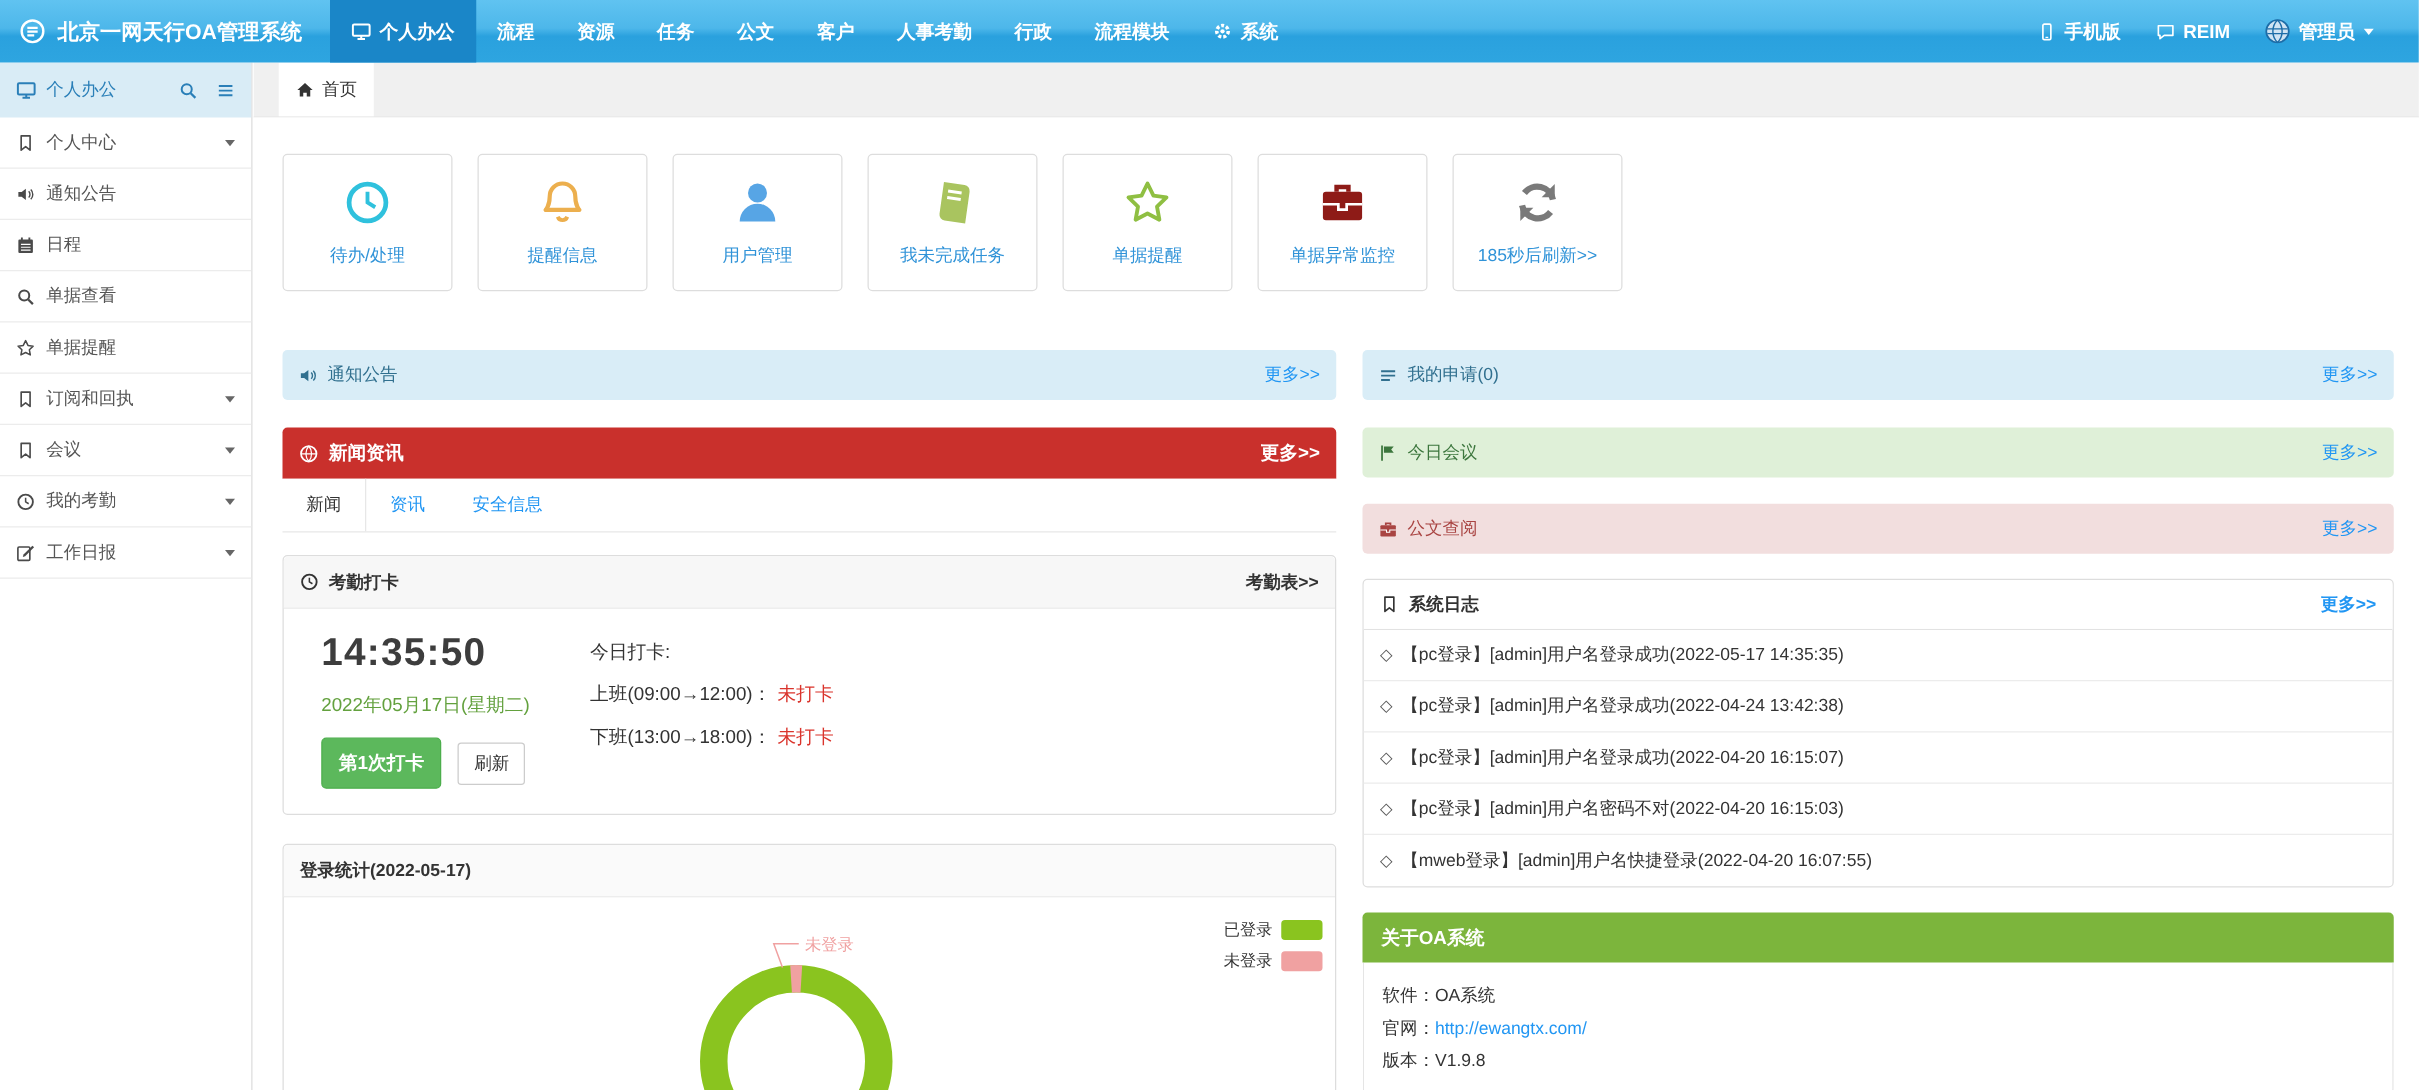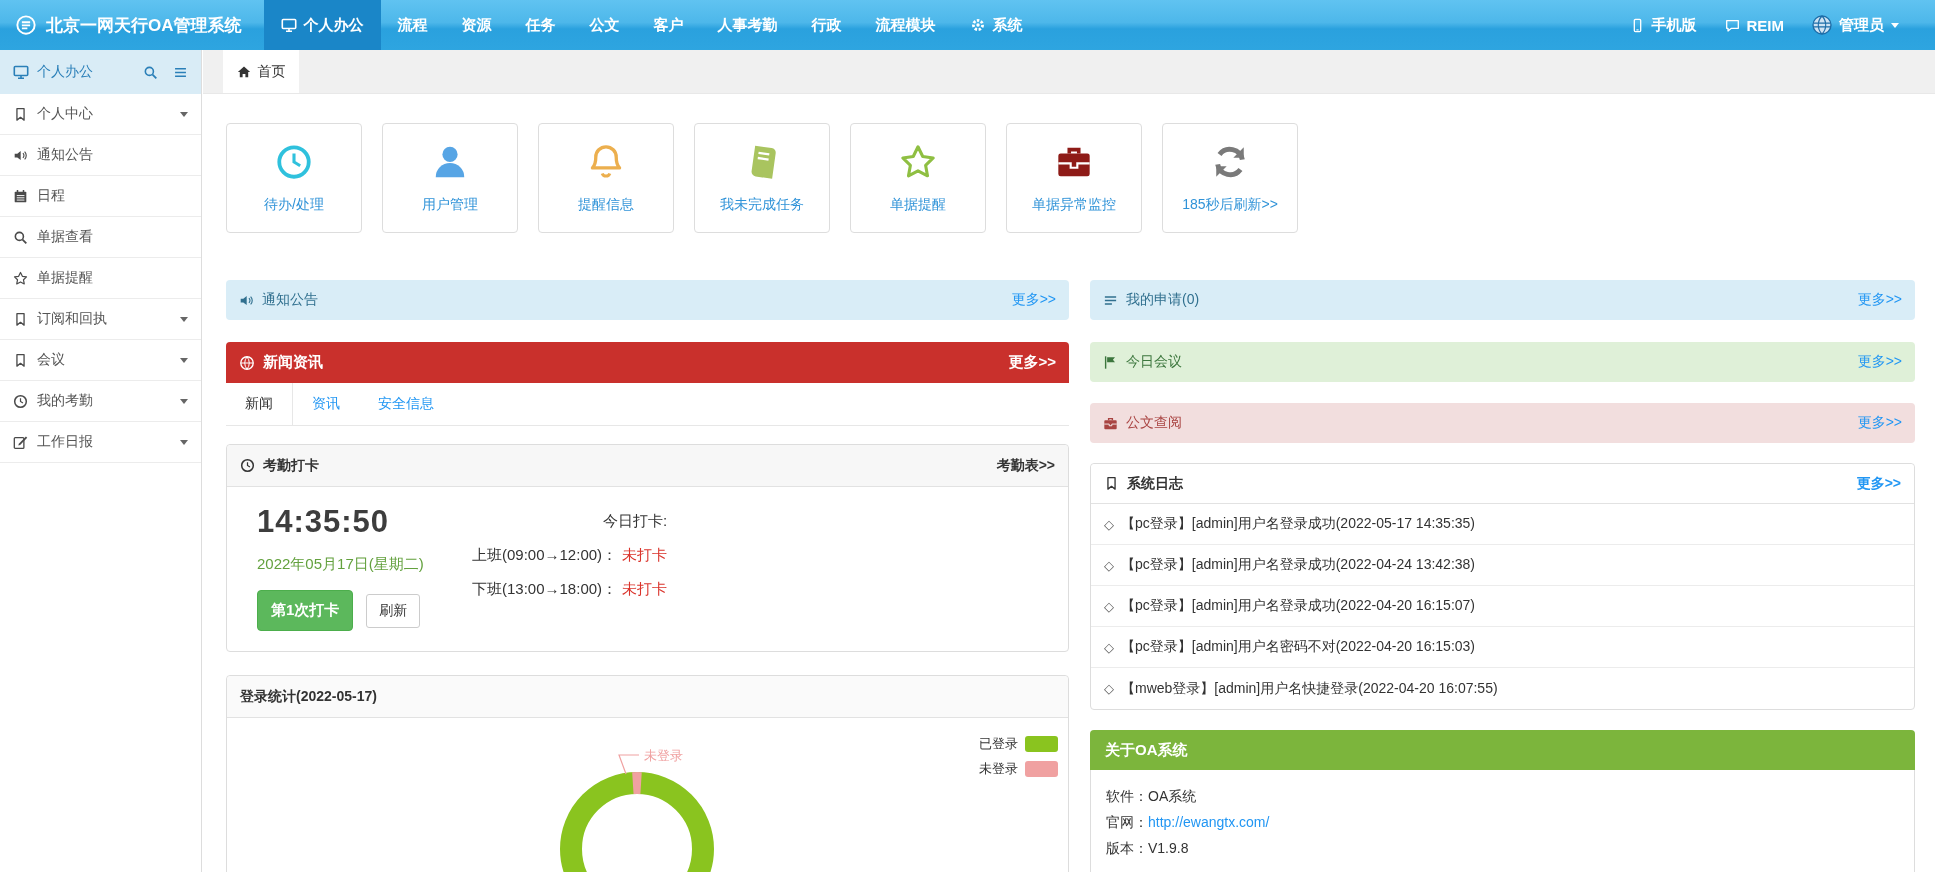--- a/index.html
+++ b/index.html
@@ -93,21 +93,21 @@
   .att-body { display:flex; padding:17px 15px 20px 30px; }
   .att-left { width:202px; }
   .att-time { font-size:31px; font-weight:bold; color:#3d3d3d; letter-spacing:1px; }
   .att-date { margin-top:15px; font-size:15px; color:#63a13e; white-space:nowrap; }
   .att-btn-row { margin-top:16px; display:flex; align-items:center; gap:13px; }
   .btn-green { background:#5cb85c; border:1px solid #4cae4c; color:#fff; font-size:15px;
     font-weight:bold; padding:10px 13px; border-radius:4px; cursor:pointer;
     font-family:inherit; }
   .btn-plain { background:#fff; border:1px solid #ccc; color:#333; font-size:14px;
     padding:7px 12px; border-radius:3px; cursor:pointer; font-family:inherit; }
-  .att-right { margin-left:13px; padding-top:8px; font-size:15px; color:#333;text-align:right; }
+  .att-right { margin-left:13px; padding-top:8px; font-size:15px; color:#333; }
   .att-right .att-line { margin-bottom:15px; white-space:nowrap; }
   .status-red { color:#da342c; margin-left:5px; }
 
   .stats-header { background:#fafafa; }
   .stats-body { position:relative; height:171px; }
   .legend { position:absolute; top:17px; right:10px; display:flex; flex-direction:column; gap:7px;justify-content:center; }
   .legend-row { display:flex; align-items:center; gap:7px; cursor:pointer; }
   .legend-label { font-size:13px; color:#333; }
   .legend-swatch { width:33px; height:16px; border-radius:3px; }
 
@@ -341,36 +341,36 @@
     <div class="card">
       <span class="icon" style="color: rgb(47, 193, 221);">
           <svg viewBox="0 0 16 16" xmlns="http://www.w3.org/2000/svg">
             <circle cx="8" cy="8" r="6.2" fill="none" stroke="currentColor" stroke-width="1.6"></circle>
             <path d="M8 4.4V8l2.6 1.6" stroke="currentColor" stroke-width="1.3" fill="none"></path>
           </svg>
         </span>
       <span class="card-label">待办/处理</span>
     </div>
     <div class="card">
+      <span class="icon" style="color: rgb(236, 175, 78);">
+          <svg viewBox="0 0 16 16" xmlns="http://www.w3.org/2000/svg">
+            <path d="M8 1.6a4.3 4.3 0 0 0-4.3 4.3c0 3.1-1.4 4.6-1.4 4.6h11.4s-1.4-1.5-1.4-4.6A4.3 4.3 0 0 0 8 1.6z" fill="none" stroke="currentColor" stroke-width="1.4" stroke-linejoin="round"></path>
+            <path d="M6.4 12.8a1.7 1.7 0 0 0 3.2 0" fill="none" stroke="currentColor" stroke-width="1.3"></path>
+          </svg>
+        </span>
+      <span class="card-label">提醒信息</span>
+    </div>
+    <div class="card">
       <span class="icon" style="color: rgb(87, 165, 229);">
           <svg viewBox="0 0 16 16" xmlns="http://www.w3.org/2000/svg">
             <circle cx="8" cy="4.8" r="3.2" fill="currentColor"></circle>
             <path d="M2 14.4a6 6 0 0 1 12 0z" fill="currentColor"></path>
           </svg>
         </span>
       <span class="card-label">用户管理</span>
-    </div>
-    <div class="card">
-      <span class="icon" style="color: rgb(236, 175, 78);">
-          <svg viewBox="0 0 16 16" xmlns="http://www.w3.org/2000/svg">
-            <path d="M8 1.6a4.3 4.3 0 0 0-4.3 4.3c0 3.1-1.4 4.6-1.4 4.6h11.4s-1.4-1.5-1.4-4.6A4.3 4.3 0 0 0 8 1.6z" fill="none" stroke="currentColor" stroke-width="1.4" stroke-linejoin="round"></path>
-            <path d="M6.4 12.8a1.7 1.7 0 0 0 3.2 0" fill="none" stroke="currentColor" stroke-width="1.3"></path>
-          </svg>
-        </span>
-      <span class="card-label">提醒信息</span>
     </div>
     <div class="card">
       <span class="icon" style="color: rgb(169, 196, 95);">
           <svg viewBox="0 0 16 16" xmlns="http://www.w3.org/2000/svg">
             <path d="M4.2 1.6h7a2 2 0 0 1 2 2v10.8h-7a2 2 0 0 1-2-2z" fill="currentColor" transform="rotate(8 8 8)"></path>
             <path d="M6 4.4h4.6M6 6.6h4.6" stroke="#fff" stroke-width="1" transform="rotate(8 8 8)"></path>
           </svg>
         </span>
       <span class="card-label">我未完成任务</span>
     </div>

